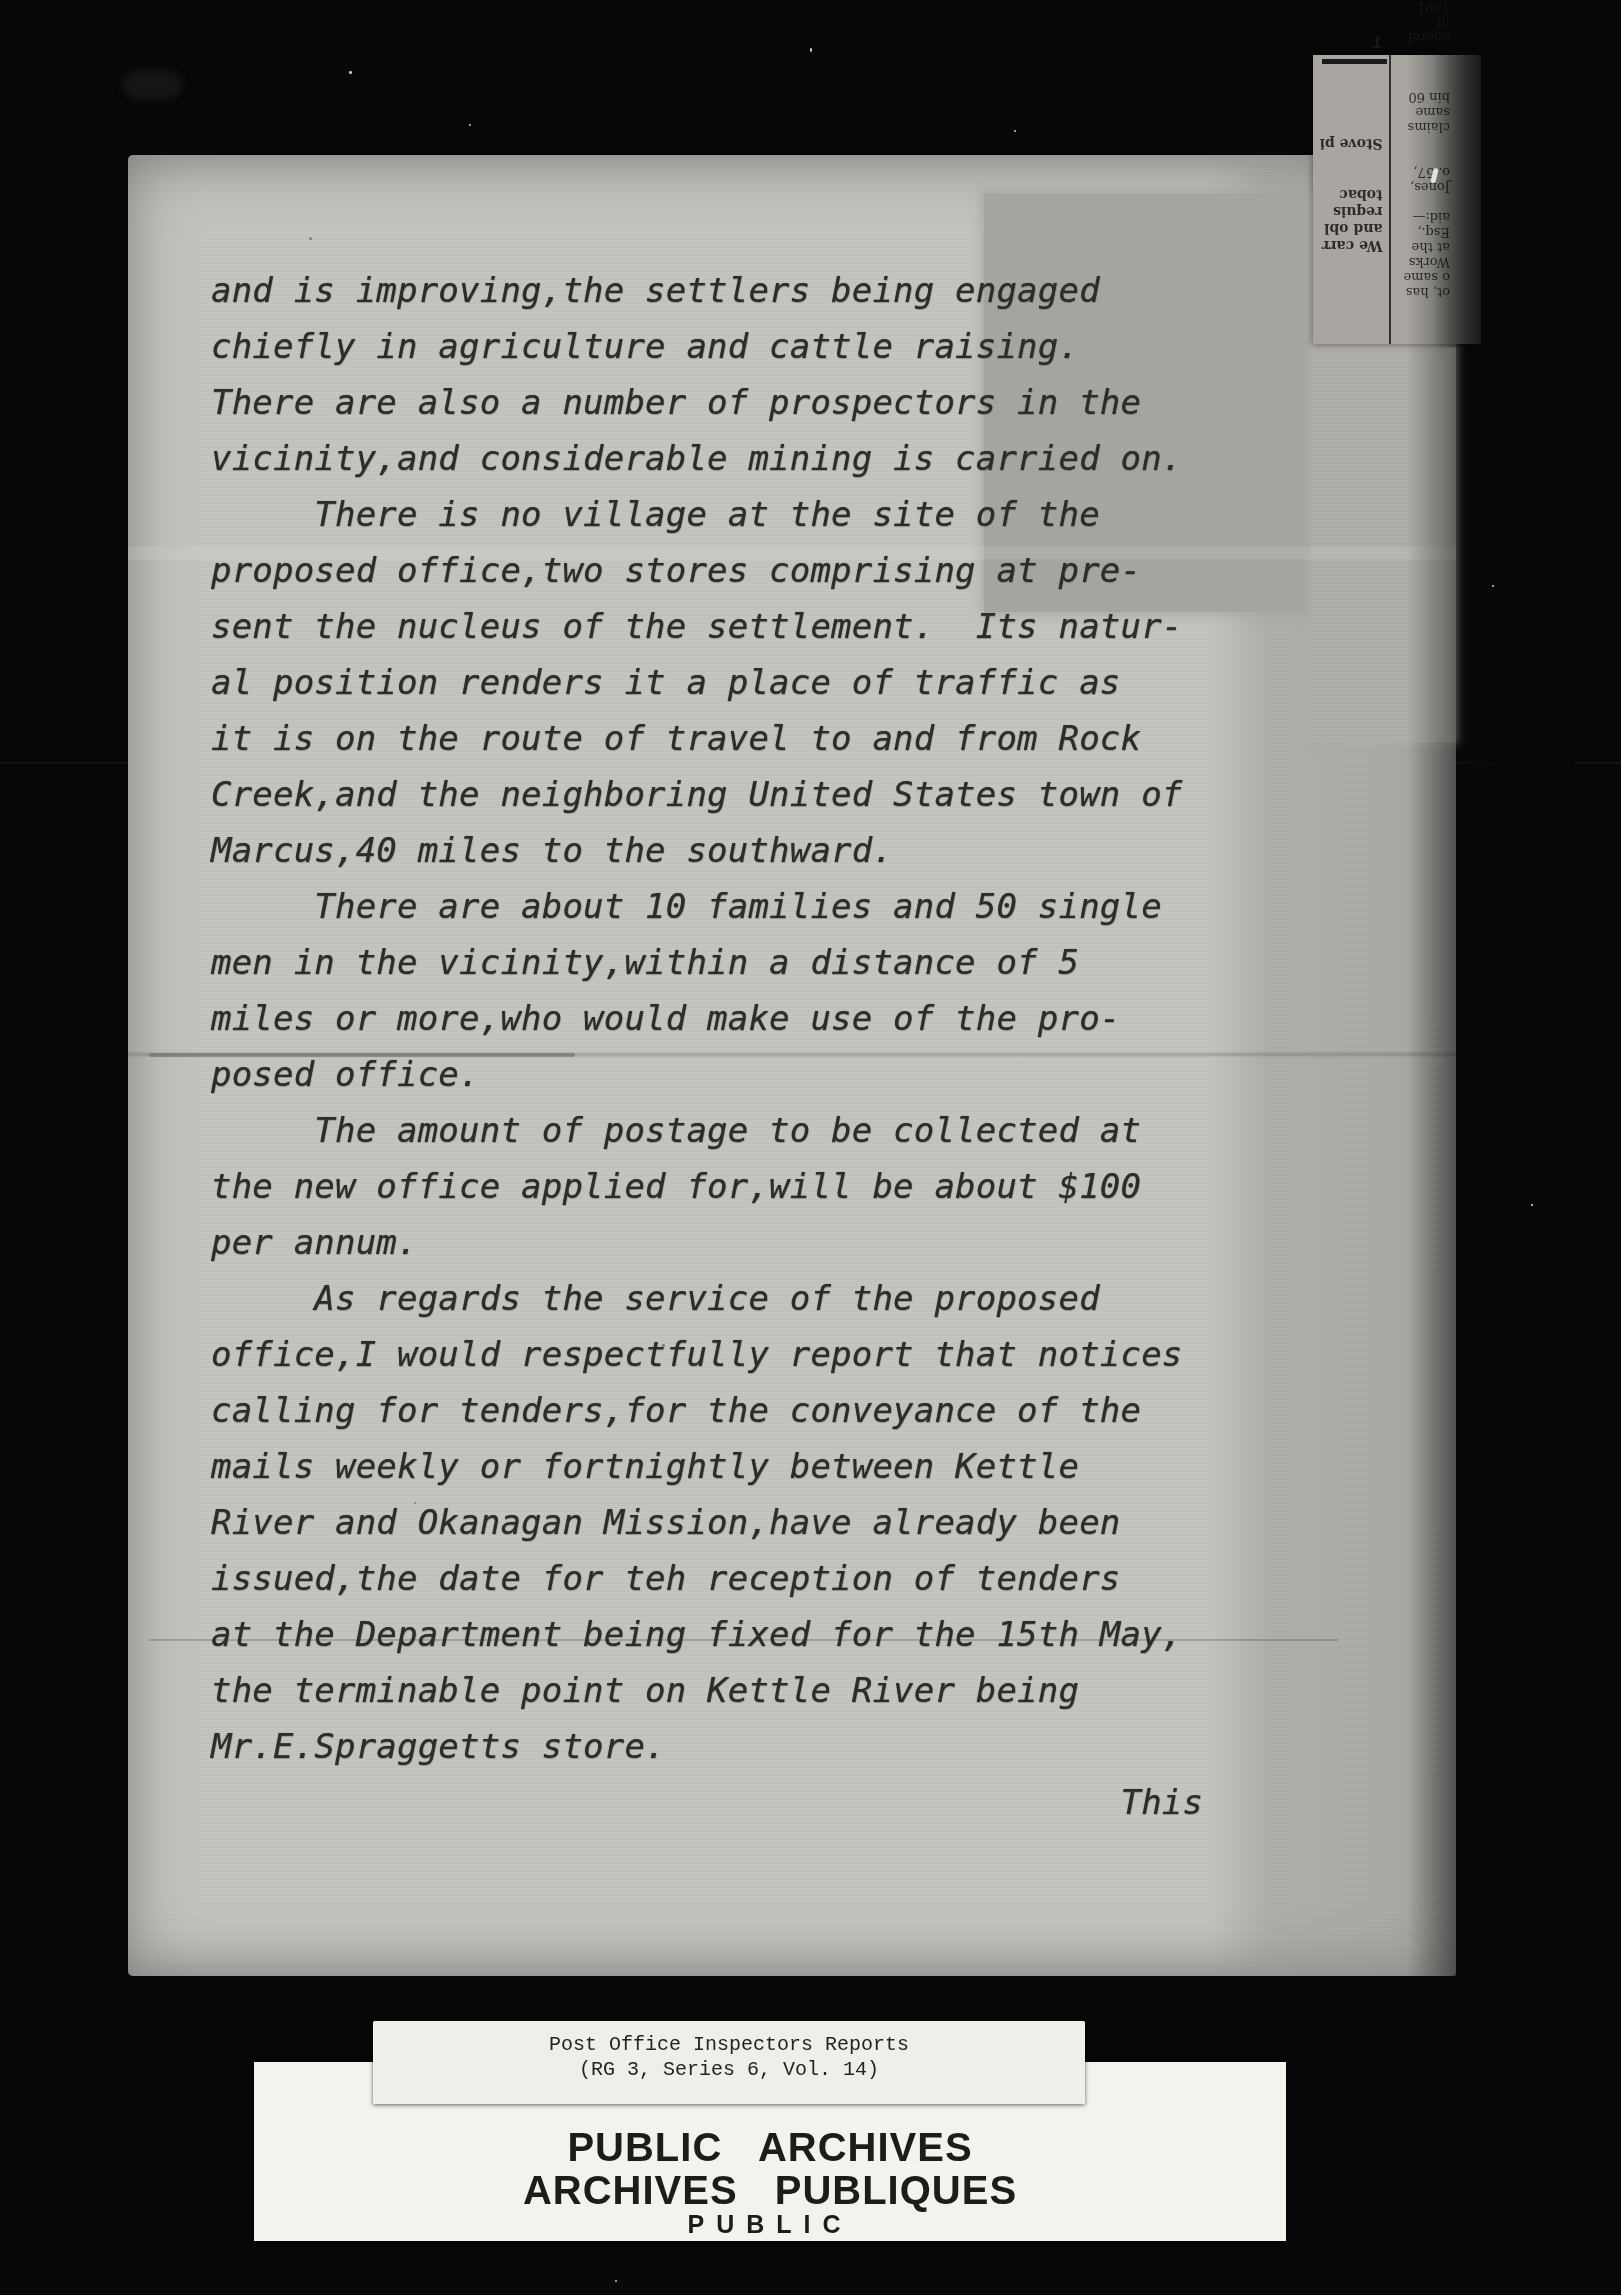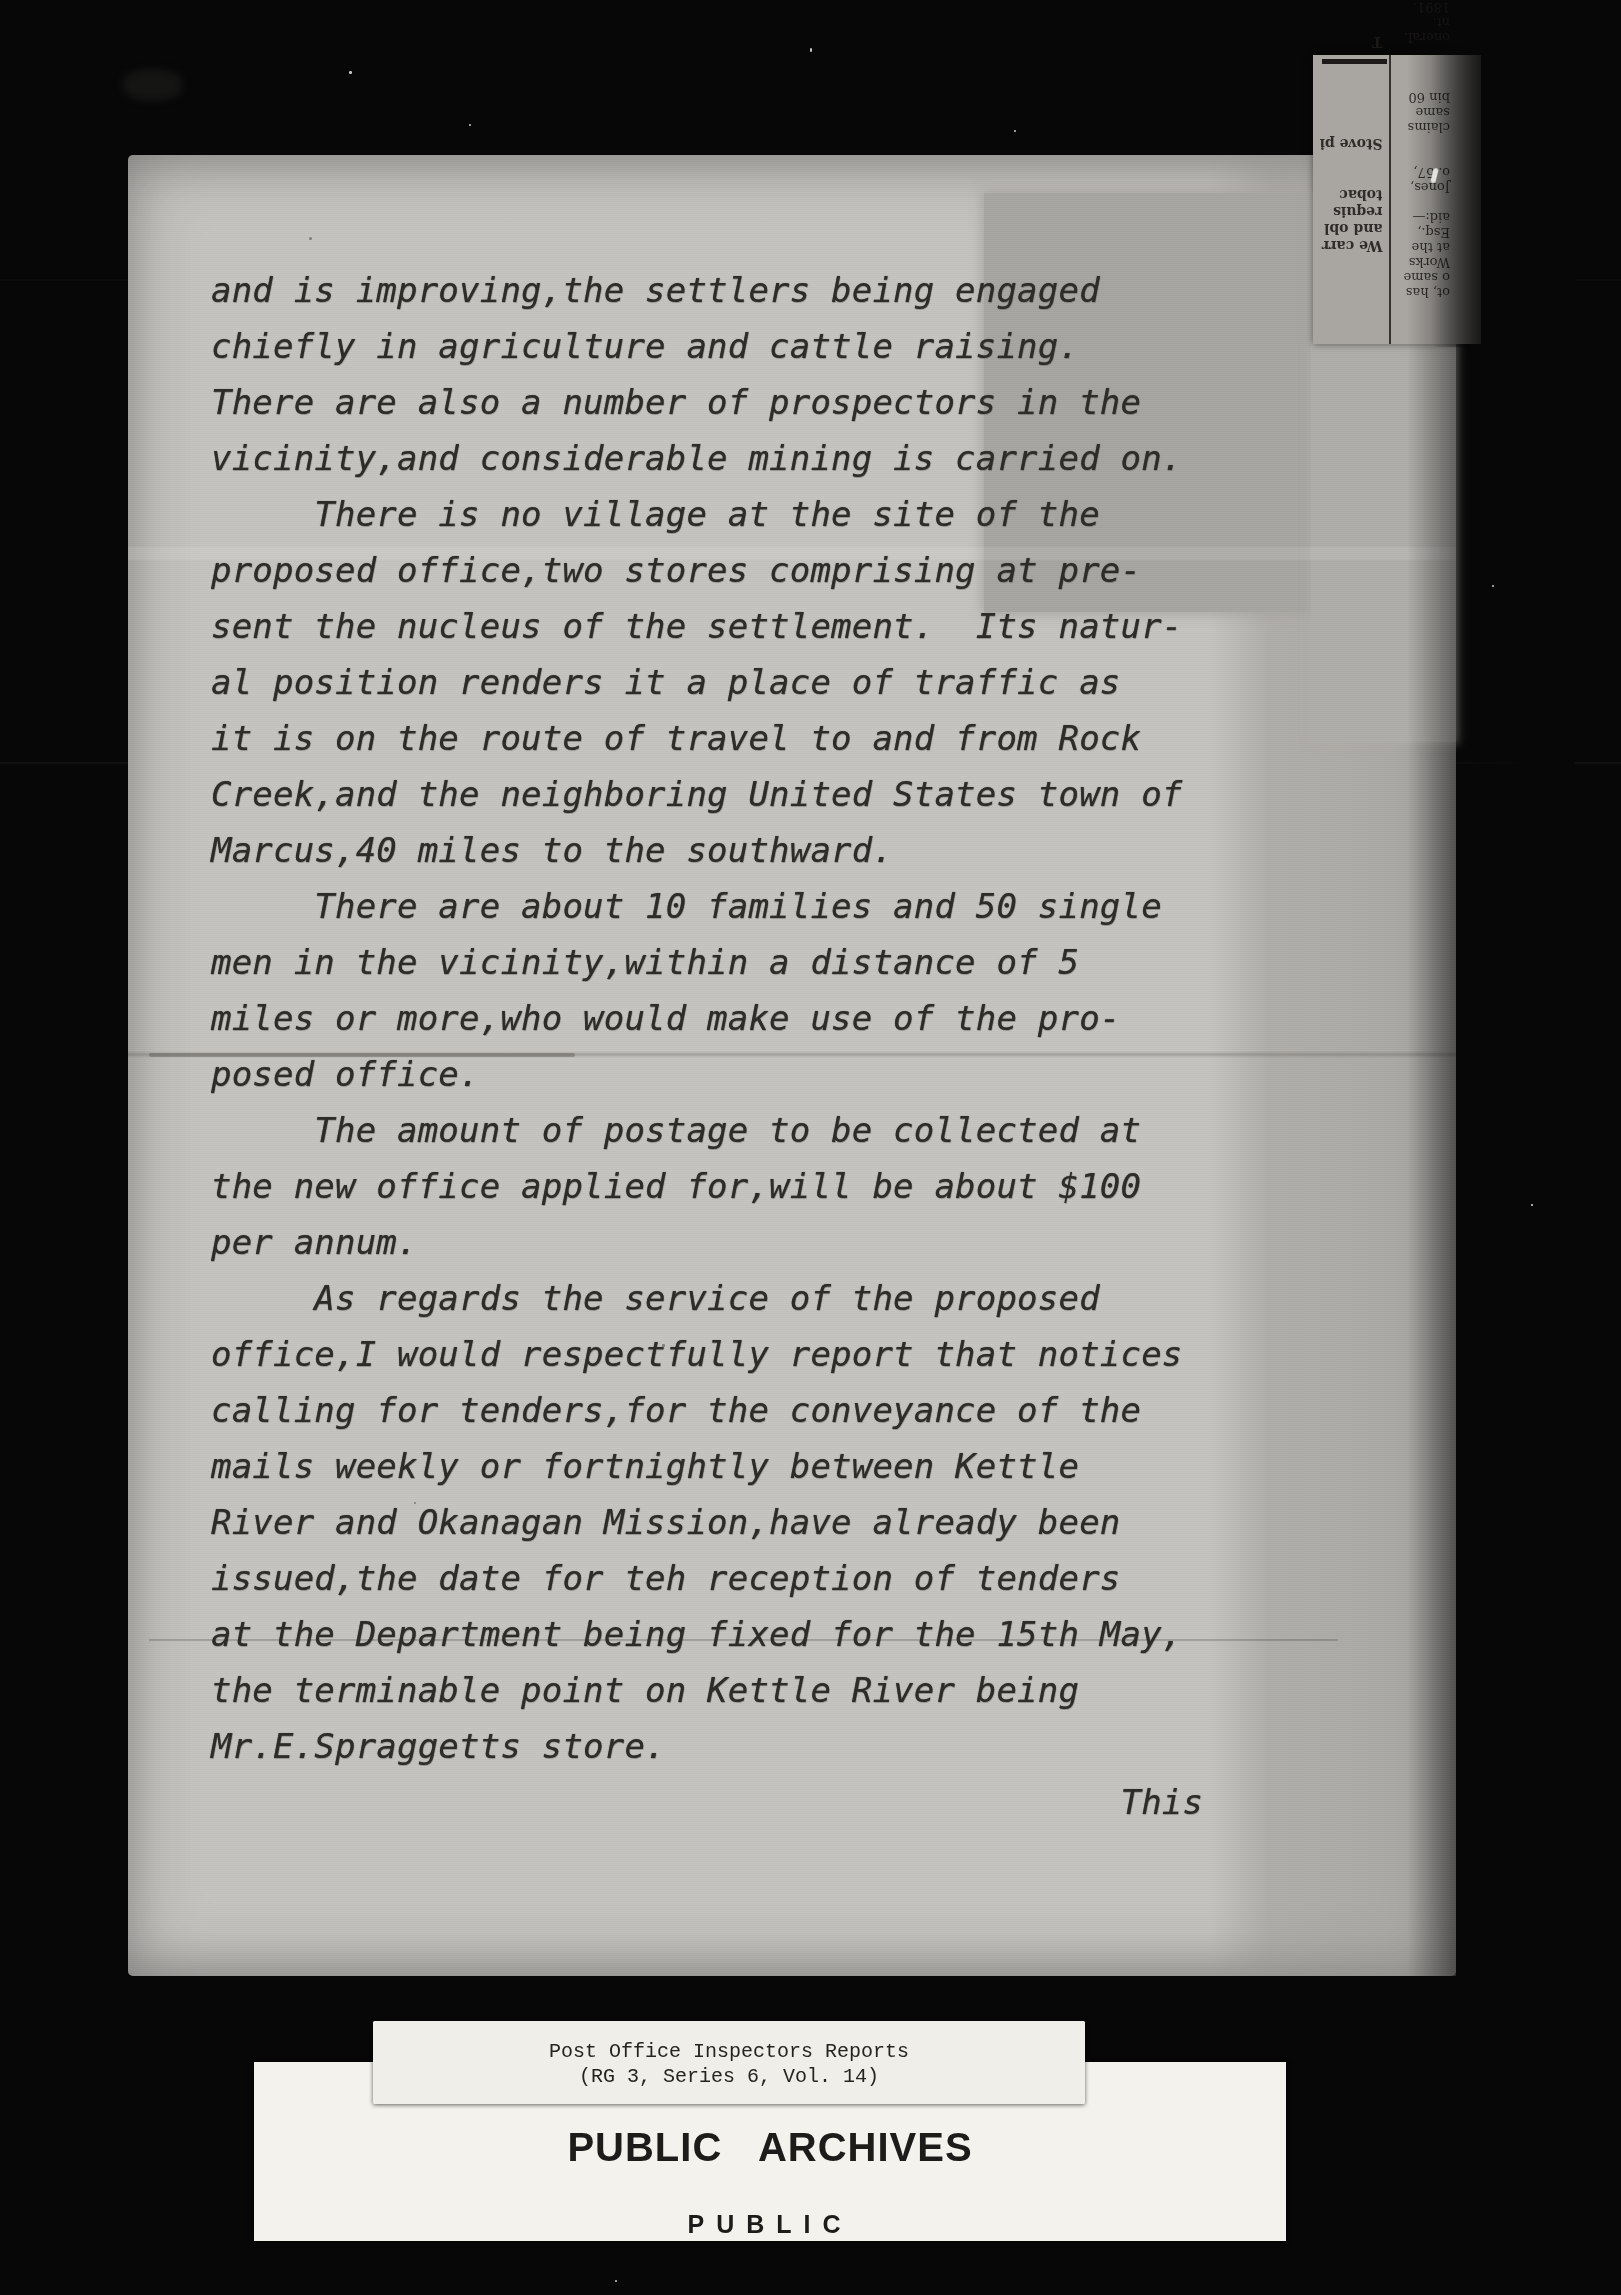--- a/index.html
+++ b/index.html
@@ -78,21 +78,21 @@
   }
   .right-fade{
     position:absolute;left:1407px;top:0;width:168px;height:2295px;
     background:linear-gradient(to right, rgba(7,7,7,0) 0, rgba(7,7,7,0.85) 55%, #070707 85%);
   }
   
   .slip{
     position:absolute;left:373px;top:2021px;width:712px;height:83px;
     background:#efeee8;border-radius:1.5px;z-index:6;
     box-shadow:0 1px 4px rgba(0,0,0,0.6);
-    text-align:center;box-sizing:border-box;padding-top:18px;
+    text-align:center;box-sizing:border-box;padding-top:11px;
     font-family:"Liberation Mono",monospace;font-size:20px;line-height:25px;
     color:#262420;
   }
   .stamp{
     position:absolute;left:254px;top:2062px;width:1032px;height:179px;
     background:#f3f2ec;z-index:5;
     box-shadow:0 1px 5px rgba(0,0,0,0.55);
     color:#1d1c1a;text-align:center;
     font-family:"Liberation Sans",sans-serif;font-weight:700;
   }
@@ -175,20 +175,21 @@
         <div class="cline">T</div>
       </div>
     <div class="clip-bar"></div>
   </div>
   <div class="clip-shadow"></div>
 
   <div class="right-fade"></div>
 
   <div class="stamp">
     <div class="stamp-row1">PUBLIC ARCHIVES</div>
+    <div class="stamp-row2">ARCHIVES PUBLIQUES</div>
     <div class="stamp-row3">PUBLIC</div>
   </div>
 
   <div class="slip">
     <div>Post Office Inspectors Reports</div>
     <div>(RG 3, Series 6, Vol. 14)</div>
   </div>
 
   <div class="speck w" style="left:349px;top:71px;width:2.5px;height:2.5px;"></div>
   <div class="speck w" style="left:469px;top:124px;width:2px;height:2px;"></div>

